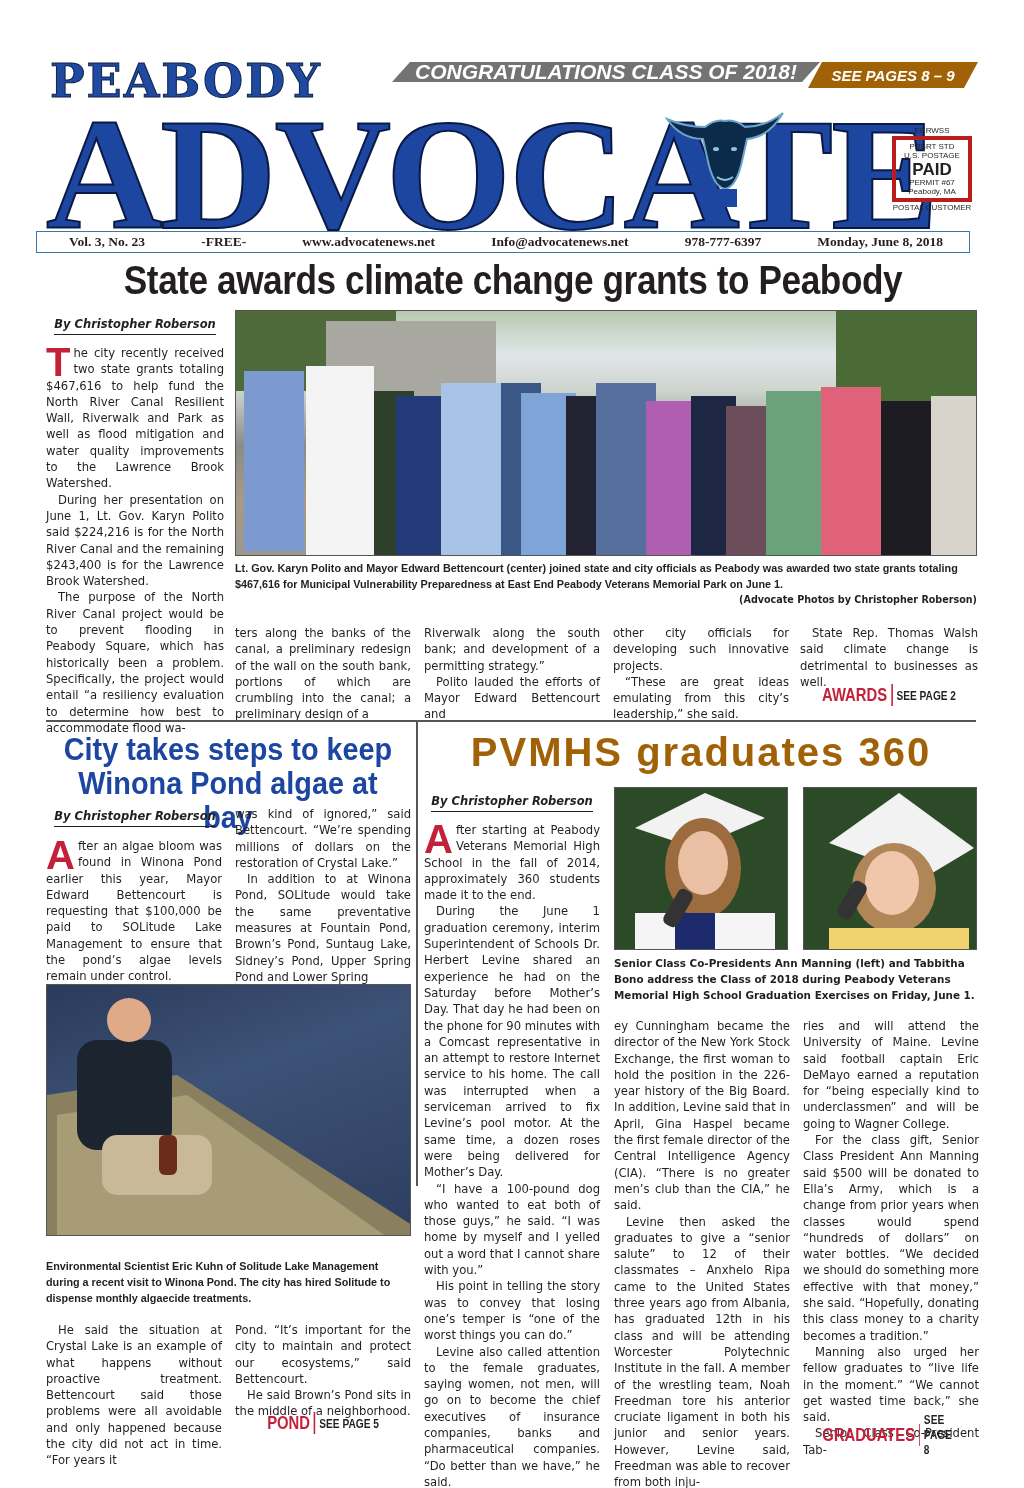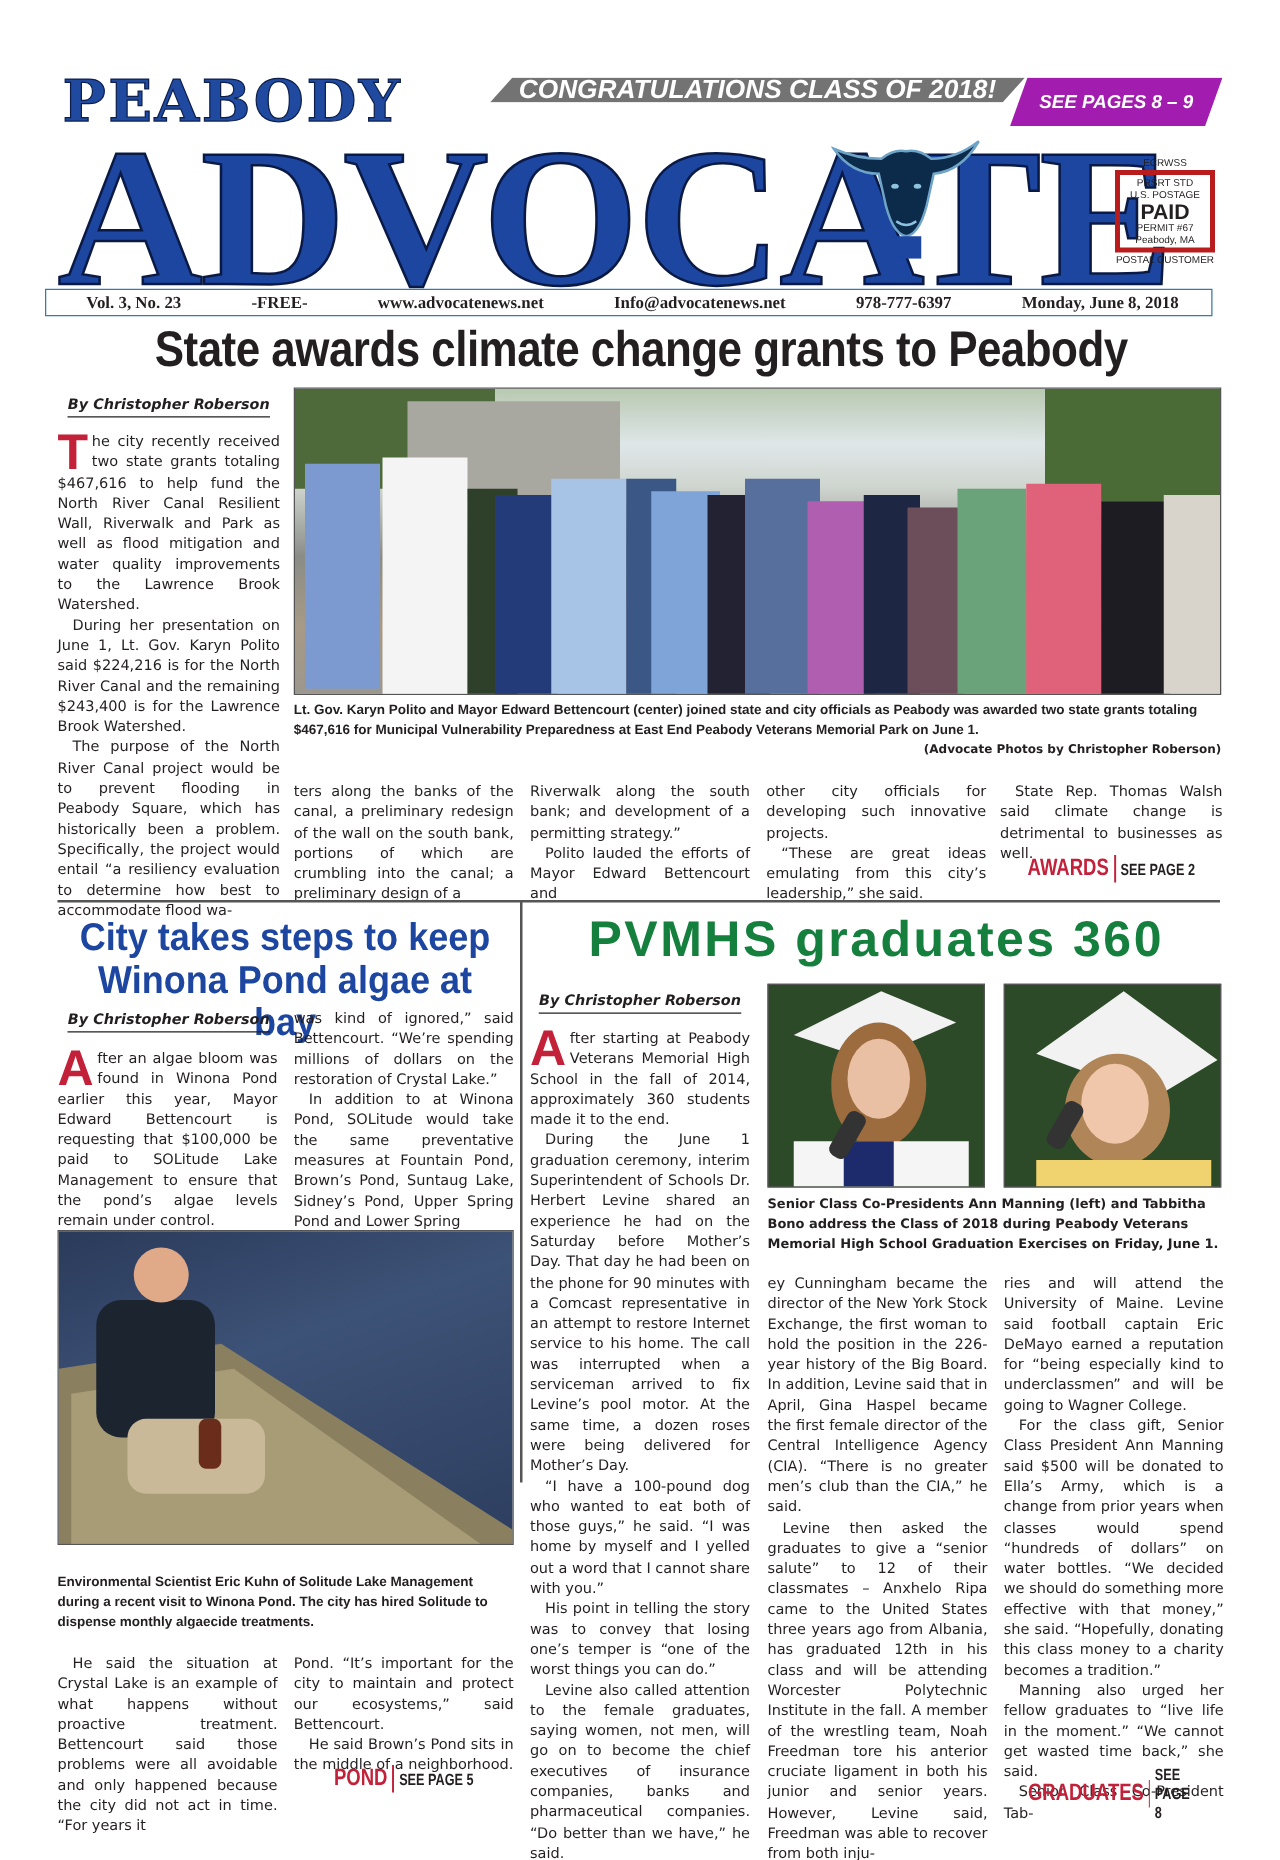--- a/index.html
+++ b/index.html
@@ -3,21 +3,21 @@
 <meta charset="utf-8">
 <style>
   * { box-sizing: border-box; margin: 0; padding: 0; }
   body { width: 1024px; height: 1488px; background: #ffffff; position: relative; overflow: hidden; font-family: "Liberation Sans", sans-serif; color: #231f20; }
   .abs { position: absolute; }
 
   
   .mast-peabody { left: 50px; top: 58px; font-family: "DejaVu Serif", serif; font-weight: bold; font-size: 46px; letter-spacing: 2px; color: #1f4aa0; -webkit-text-stroke: 1px #0d1f4a; line-height: 1; }
   .mast-advocate { left: 46px; top: 96px; font-family: "Liberation Serif", serif; font-weight: bold; font-size: 158px; letter-spacing: -2px; color: #1d46a1; -webkit-text-stroke: 2px #0a1a45; line-height: 1; transform: scaleX(1.02); transform-origin: left top; }
   .banner-red { left: 392px; top: 62px; width: 428px; height: 20px; background: #737373; clip-path: polygon(18px 0, 100% 0, calc(100% - 18px) 100%, 0 100%); color: #fff; font-style: italic; font-weight: bold; font-size: 21px; display: flex; align-items: center; justify-content: center; }
-  .banner-blue { left: 808px; top: 62px; width: 170px; height: 39px; background: #a21caf; clip-path: polygon(14px 0, 100% 0, calc(100% - 14px) 100%, 0 100%); color: #fff; font-style: italic; font-weight: bold; font-size: 15px; display: flex; align-items: center; justify-content: center; text-align: right; }
+  .banner-blue { left: 808px; top: 62px; width: 170px; height: 26px; background: #a16207; clip-path: polygon(14px 0, 100% 0, calc(100% - 14px) 100%, 0 100%); color: #fff; font-style: italic; font-weight: bold; font-size: 15px; display: flex; align-items: center; justify-content: center; text-align: right; }
   .bull { left: 665px; top: 97px; width: 120px; height: 110px; }
   .postal { left: 892px; top: 126px; width: 80px; text-align: center; font-size: 8px; line-height: 1.15; }
   .postal-box { border: 4px solid #b91c1c; padding: 2px 0; margin: 1px 0; }
   .postal-paid { font-size: 17px; font-weight: bold; line-height: 1; }
 
   
   .infobar { left: 36px; top: 231px; width: 934px; height: 22px; border: 1.5px solid #3b78a8; display: flex; justify-content: space-between; align-items: center; padding: 0 26px 0 32px; font-family: "Liberation Serif", serif; font-weight: bold; font-size: 13.5px; }
 
   
   .hl-main { left: 48px; top: 258px; width: 930px; text-align: center; font-family: "Liberation Sans", sans-serif; font-weight: bold; font-size: 40px; letter-spacing: -0.5px; transform: scaleX(0.88); transform-origin: center top; color: #231f20; white-space: nowrap; }
@@ -33,21 +33,21 @@
 
   .jump { font-family: "Liberation Sans", sans-serif; font-weight: bold; display: flex; align-items: center; justify-content: center; gap: 5px; transform: scaleX(0.78); }
   .jump-key { color: #c3213a; font-size: 19px; }
   .jump-bar { width: 2px; height: 22px; background: #c3213a; }
   .jump-see { font-size: 13px; color: #231f20; }
 
   .hr { background: #555; height: 2px; }
   .vr { background: #555; width: 2px; }
 
   .hl-blue { font-family: "Liberation Sans", sans-serif; font-weight: bold; color: #1d46a1; font-size: 31px; line-height: 34px; text-align: center; transform: scaleX(0.93); transform-origin: center top; }
-  .hl-red { font-family: "Liberation Sans", sans-serif; font-weight: bold; color: #15803d; font-size: 40px; letter-spacing: 2px; text-align: center; }
+  .hl-red { font-family: "Liberation Sans", sans-serif; font-weight: bold; color: #a16207; font-size: 40px; letter-spacing: 2px; text-align: center; }
 </style>
 </head>
 <body>
 
 <div class="abs mast-peabody">PEABODY</div>
 <div class="abs mast-advocate">ADVOCATE</div>
 <div class="abs banner-red">CONGRATULATIONS CLASS OF 2018!</div>
 <div class="abs banner-blue">SEE PAGES 8 – 9</div>
 <svg class="abs bull" viewBox="0 0 120 110">
   <path d="M2 22 Q20 30 40 30 Q50 22 60 24 Q70 22 80 30 Q100 30 118 16 Q104 40 82 42 L78 60 Q72 90 60 92 Q48 90 42 60 L38 42 Q16 42 2 22 Z" fill="#0c2a4a" stroke="#6fa4c9" stroke-width="2"></path>

